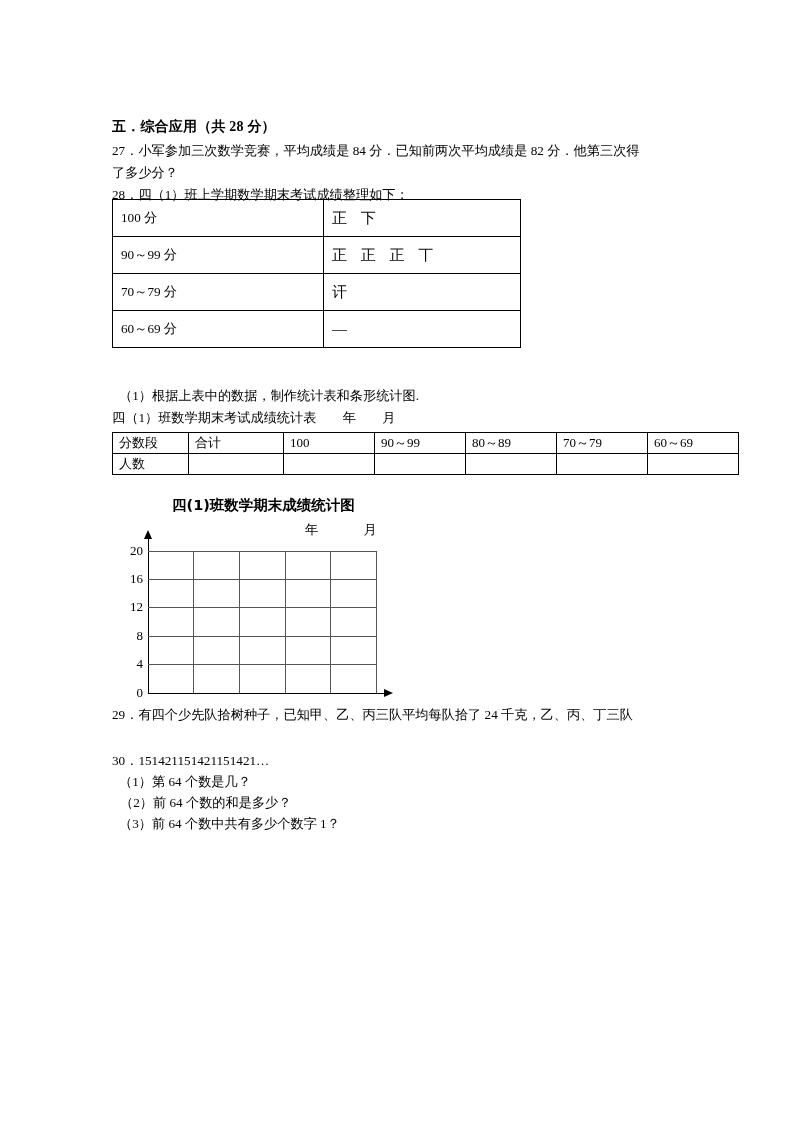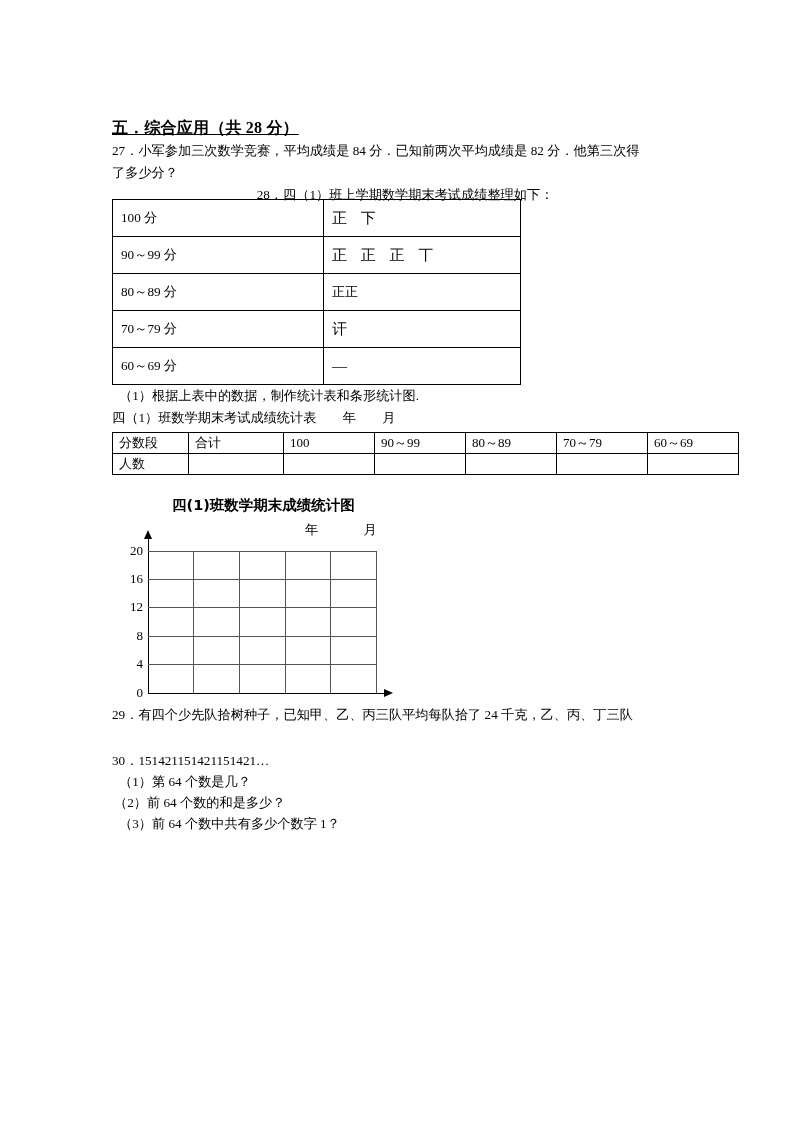--- a/index.html
+++ b/index.html
@@ -19,23 +19,22 @@
     position: absolute;
     left: 0; top: 0;
     width: 793px;
     height: 1122px;
   }
   .blk {
     position: absolute;
   }
   .section-head {
     font-weight: bold;
-    font-size: 16px;
+    font-size: 14px;
     letter-spacing: 0.2px;
-    text-decoration: underline;
   }
   .para {
     font-size: 13.2px;
     line-height: 22px;
     text-align: left;
   }
 
   
   table.tally {
     border-collapse: collapse;
@@ -143,41 +142,35 @@
 </head>
 <body>
 
 <div class="page">
 
   <div class="blk section-head" style="left:112px; top:118px; width:600px;">五．综合应用（共 28 分）</div>
 
   <div class="blk para" style="left:112px; top:140px; width:586px;">27．小军参加三次数学竞赛，平均成绩是 84 分．已知前两次平均成绩是 82 分．他第三次得</div>
   <div class="blk para" style="left:112px; top:162px; width:586px;">了多少分？</div>
 
-  <div class="blk para" style="left:112px; top:184px; width:586px;text-align:center;">28．四（1）班上学期数学期末考试成绩整理如下：</div>
+  <div class="blk para" style="left:112px; top:184px; width:586px;">28．四（1）班上学期数学期末考试成绩整理如下：</div>
 
   <div class="blk" style="left:112px; top:199px;">
     <table class="tally">
       <tbody>
         <tr>
           <td class="lbl">100 分</td>
           <td class="val">
             <span class="tallymarks">正 下</span>
           </td>
         </tr>
         <tr>
           <td class="lbl">90～99 分</td>
           <td class="val">
             <span class="tallymarks">正 正 正 丅</span>
-          </td>
-        </tr>
-        <tr>
-          <td class="lbl">80～89 分</td>
-          <td class="val">
-            <span class="tallymarks" style="letter-spacing:0;font-size:13px;">正正</span>
           </td>
         </tr>
         <tr>
           <td class="lbl">70～79 分</td>
           <td class="val">
             <span class="tallymarks" style="letter-spacing:0;">讦</span>
           </td>
         </tr>
         <tr>
           <td class="lbl">60～69 分</td>
@@ -248,16 +241,16 @@
     <div class="ytick" style="left:117px; top:599px;">12</div>
     <div class="ytick" style="left:117px; top:628px;">8</div>
     <div class="ytick" style="left:117px; top:656px;">4</div>
     <div class="ytick" style="left:117px; top:685px;">0</div>
   </div>
 
   <div class="blk para" style="left:112px; top:704px; width:586px;">29．有四个少先队拾树种子，已知甲、乙、丙三队平均每队拾了 24 千克，乙、丙、丁三队</div>
 
   <div class="blk qline" style="left:112px; top:750px;">30．151421151421151421…</div>
   <div class="blk qline" style="left:119px; top:771px;">（1）第 64 个数是几？</div>
-  <div class="blk qline" style="left:114px; top:792px;">（2）前 64 个数的和是多少？</div>
+  <div class="blk qline" style="left:120px; top:792px;">（2）前 64 个数的和是多少？</div>
   <div class="blk qline" style="left:119px; top:813px;">（3）前 64 个数中共有多少个数字 1？</div>
 
 </div>
 
 </body></html>

